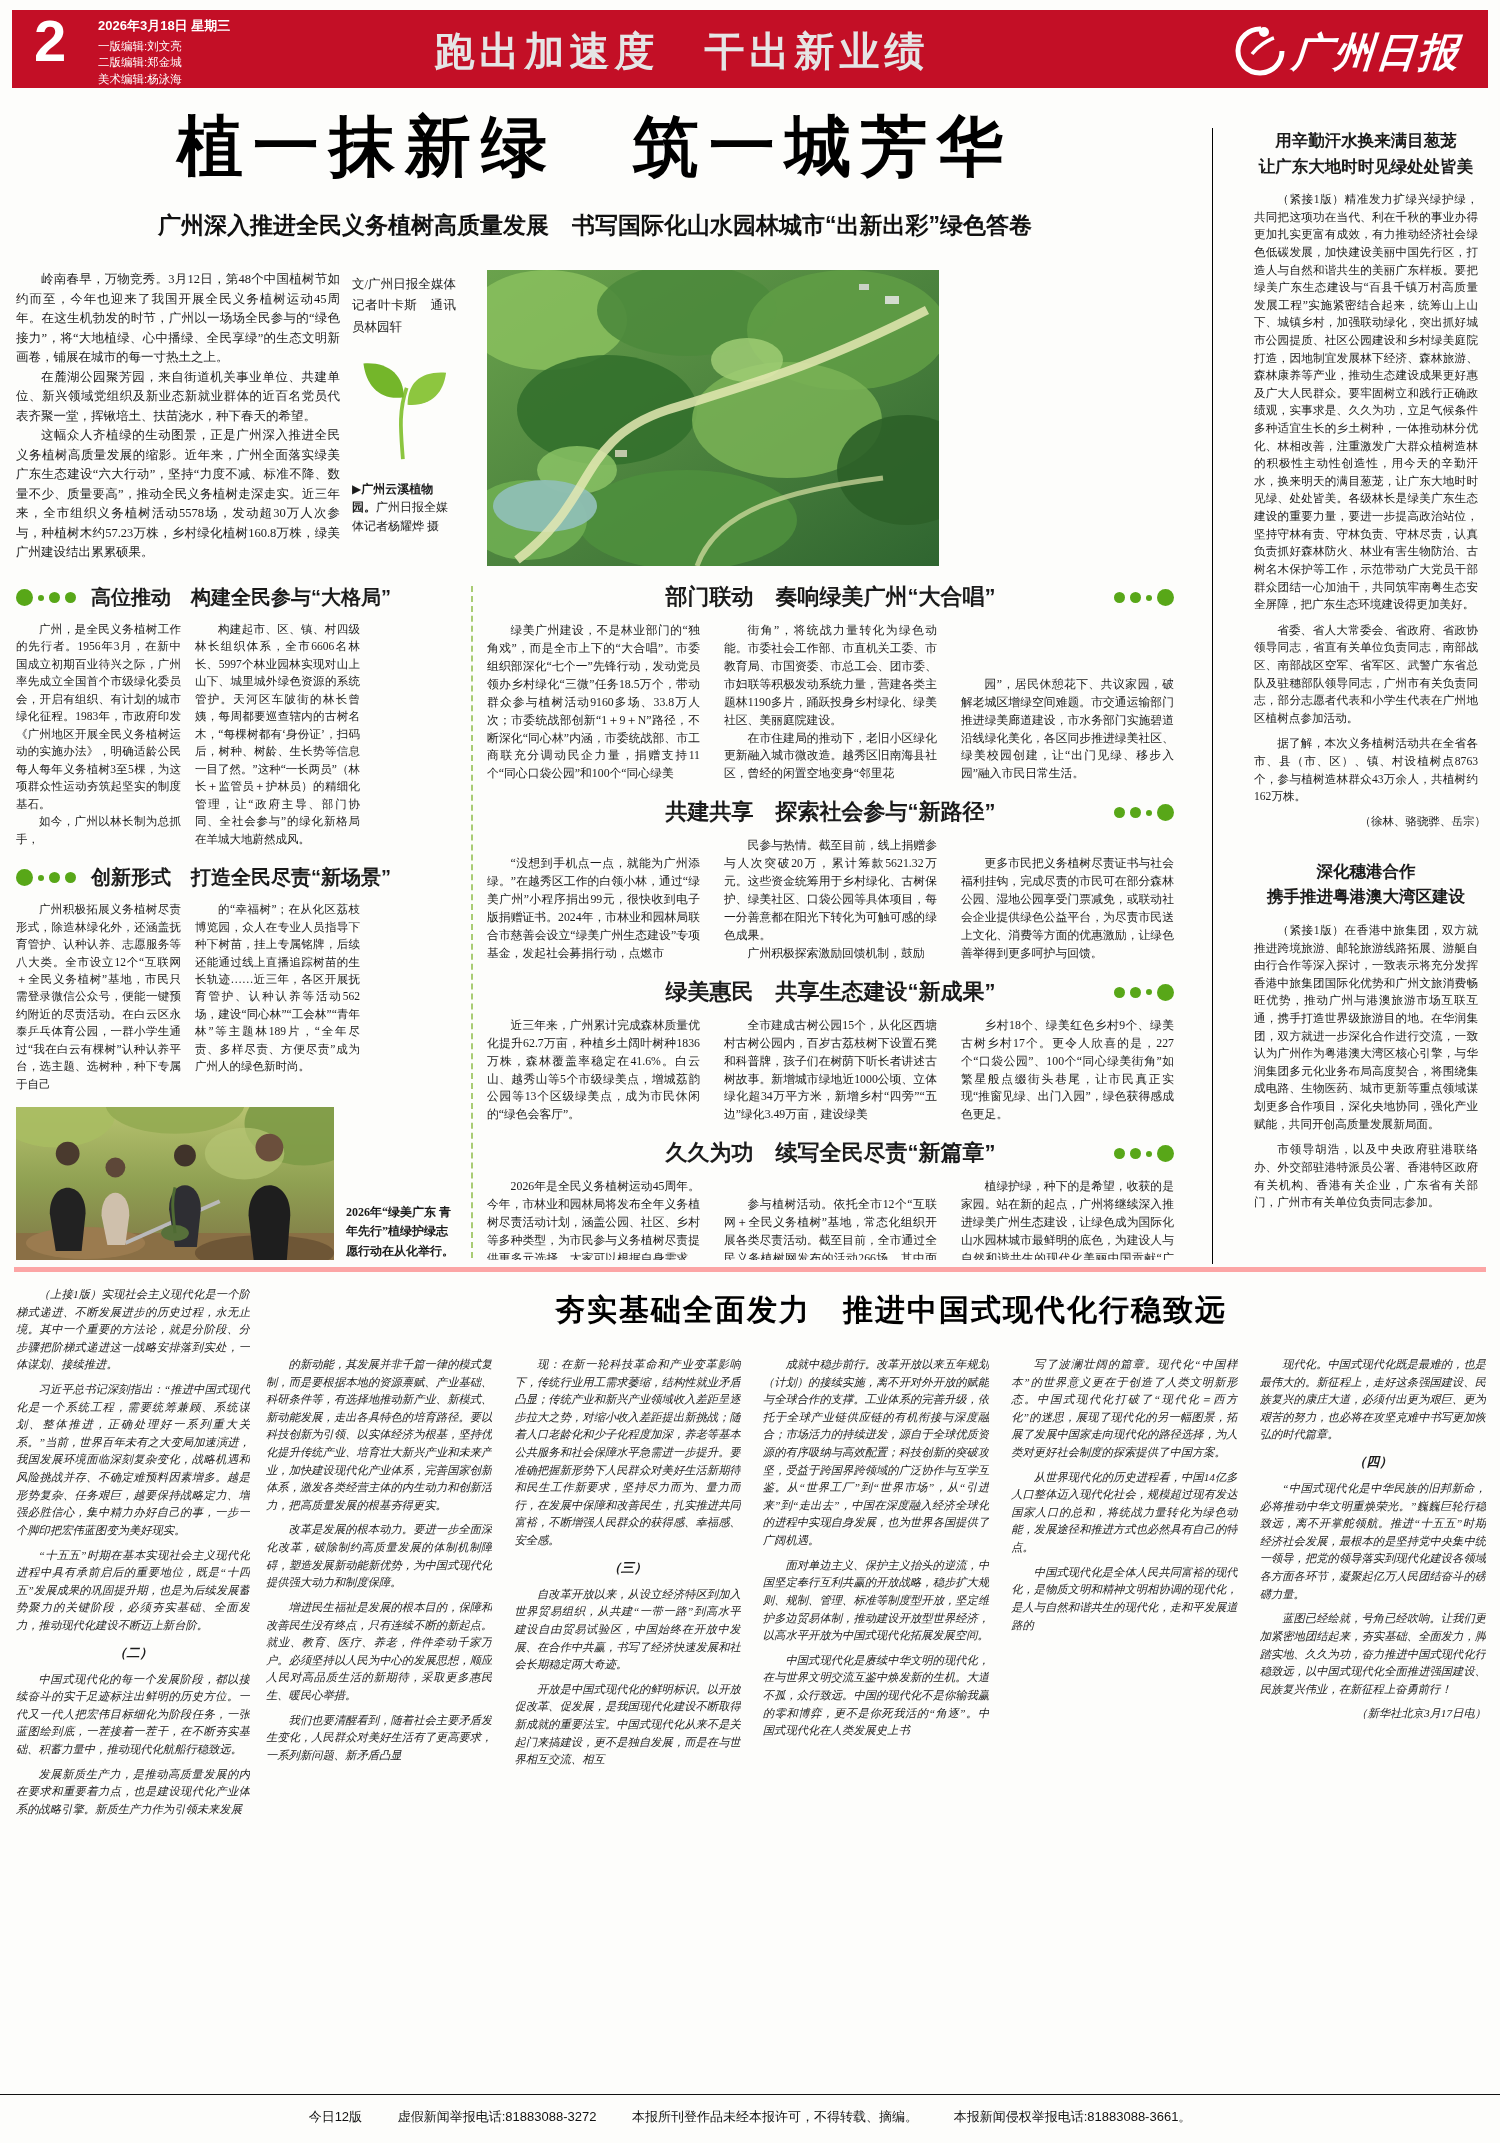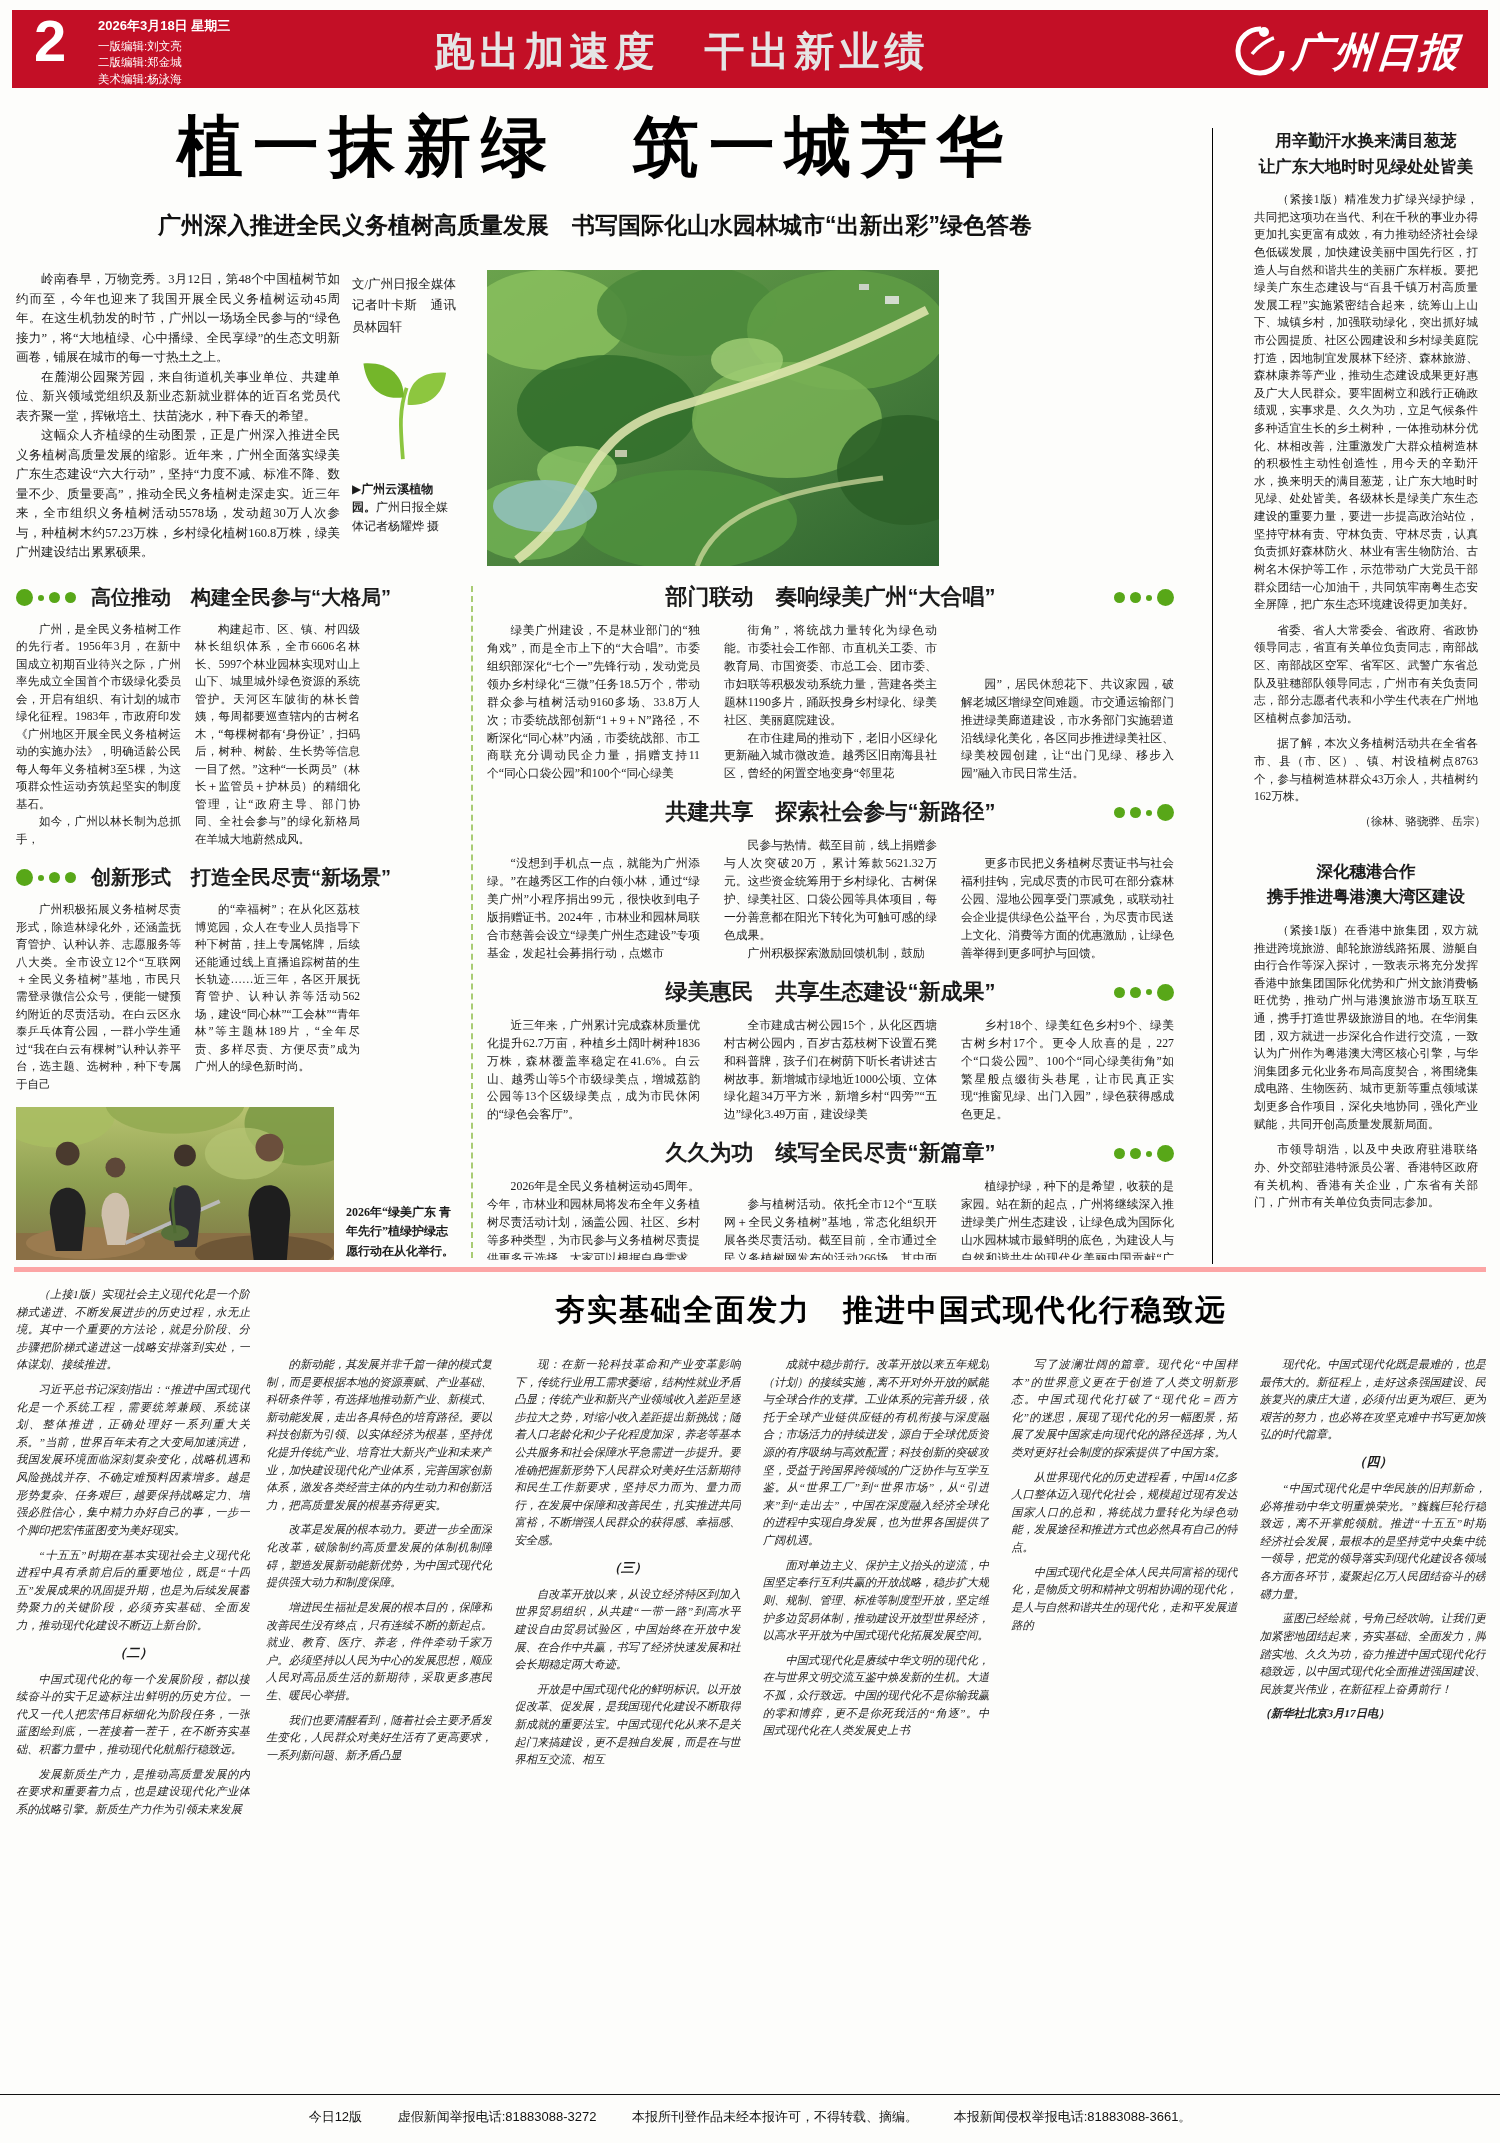--- a/index.html
+++ b/index.html
@@ -64,21 +64,21 @@
   #bottom{position:absolute;left:14px;top:1267px;width:1472px;height:822px;border-top:5px solid #fca5a5;}
   .b-p{margin:0 0 7px;font-size:11.3px;line-height:1.56;text-indent:2em;text-align:justify;
        font-family:"Liberation Serif","DejaVu Serif",serif;font-style:italic;color:#222;}
   .b-sub{text-align:center;font-weight:900;font-size:13px;margin:9px 0;font-style:italic;
          font-family:"Liberation Serif",serif;}
   .b0{position:absolute;left:2px;top:14px;width:234px;height:794px;overflow:hidden;}
   .b-head{position:absolute;left:267px;top:18px;width:1220px;text-align:center;
           font-size:30px;font-weight:900;letter-spacing:2px;color:#000;}
   .b-cols{position:absolute;left:252px;top:84px;width:1220px;height:724px;display:flex;gap:22px;}
   .b-cols .bc{flex:1;overflow:hidden;}
-  .dateline{display:block;text-indent:0;font-weight:700;}
+  .dateline{display:block;text-align:right;text-indent:0;font-weight:400;}
   
   #f-line{position:absolute;left:0;top:2094px;width:1500px;border-top:1.5px solid #111;}
   #footer{position:absolute;left:0;top:2108px;width:1500px;text-align:center;font-size:13px;color:#111;}
   #footer span{margin:0 16px;}
 </style>
 </head>
 <body>
 
 <div id="masthead">
   <div class="mh-num">2</div>

